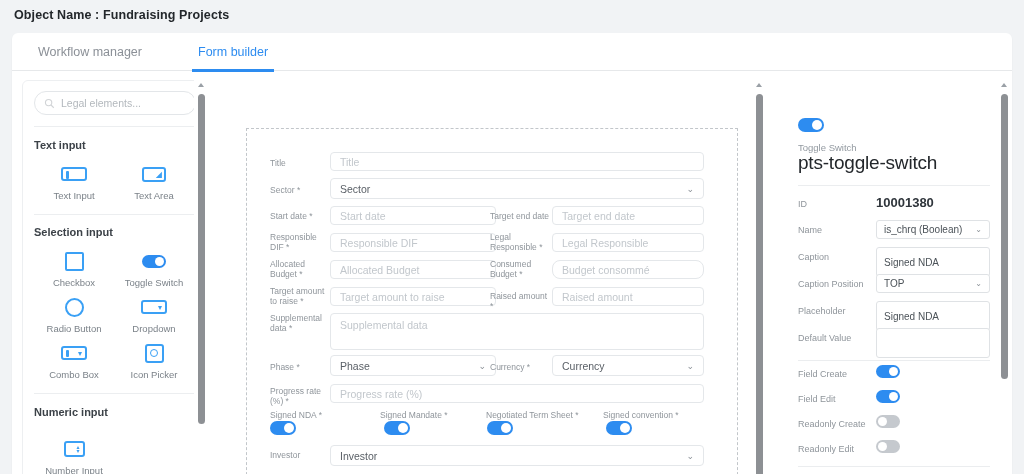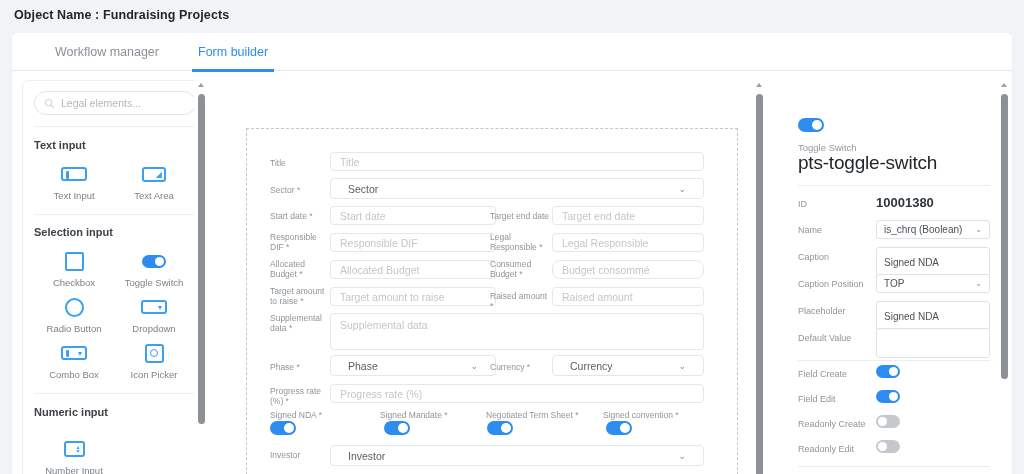--- a/index.html
+++ b/index.html
@@ -38,21 +38,21 @@
     position: absolute; top: 0; height: 38px;
     display: flex; align-items: center;
     font-size: 12.5px; color: #8b9097;
     padding: 0 6px; cursor: pointer;
   }
   .tab.active { color: #2d8cf0; }
   .tab.active::after {
     content: ""; position: absolute; left: 0; right: 0; bottom: -1px;
     height: 3px; background: #2d8cf0;
   }
-  #tab-workflow { left: 37px; }
+  #tab-workflow { left: 20px; }
   #tab-form { left: 180px; }
 
   
   .palette {
     position: absolute; left: 10px; top: 47px;
     width: 184px; height: 427px;
     background: #fff;
     border: 1px solid #edeff1;
     border-radius: 6px;
     overflow: hidden;
@@ -117,21 +117,21 @@
     position: absolute; font-size: 8.5px; color: #8f959b; line-height: 10px;
   }
   .finput {
     position: absolute; border: 1px solid #e4e7ea; border-radius: 4px;
     background: #fff; font-size: 10.5px; color: #c2c7cc;
     padding: 0 9px; display: flex; align-items: center; height: 19px;
   }
   .fselect {
     position: absolute; border: 1px solid #e4e7ea; border-radius: 4px;
     background: #fff; font-size: 10.5px; color: #595f66;
-    padding: 0 17px; display: flex; align-items: center; height: 21px;
+    padding: 0 9px; display: flex; align-items: center; height: 21px;
     justify-content: space-between;
   }
   .fselect .chev { font-size: 9px; color: #8a9097; }
   .ftextarea {
     position: absolute; border: 1px solid #e4e7ea; border-radius: 4px;
     background: #fff; font-size: 10.5px; color: #c2c7cc;
     padding: 5px 9px;
   }
   .sw {
     position: absolute; width: 26px; height: 14px; border-radius: 8px;

